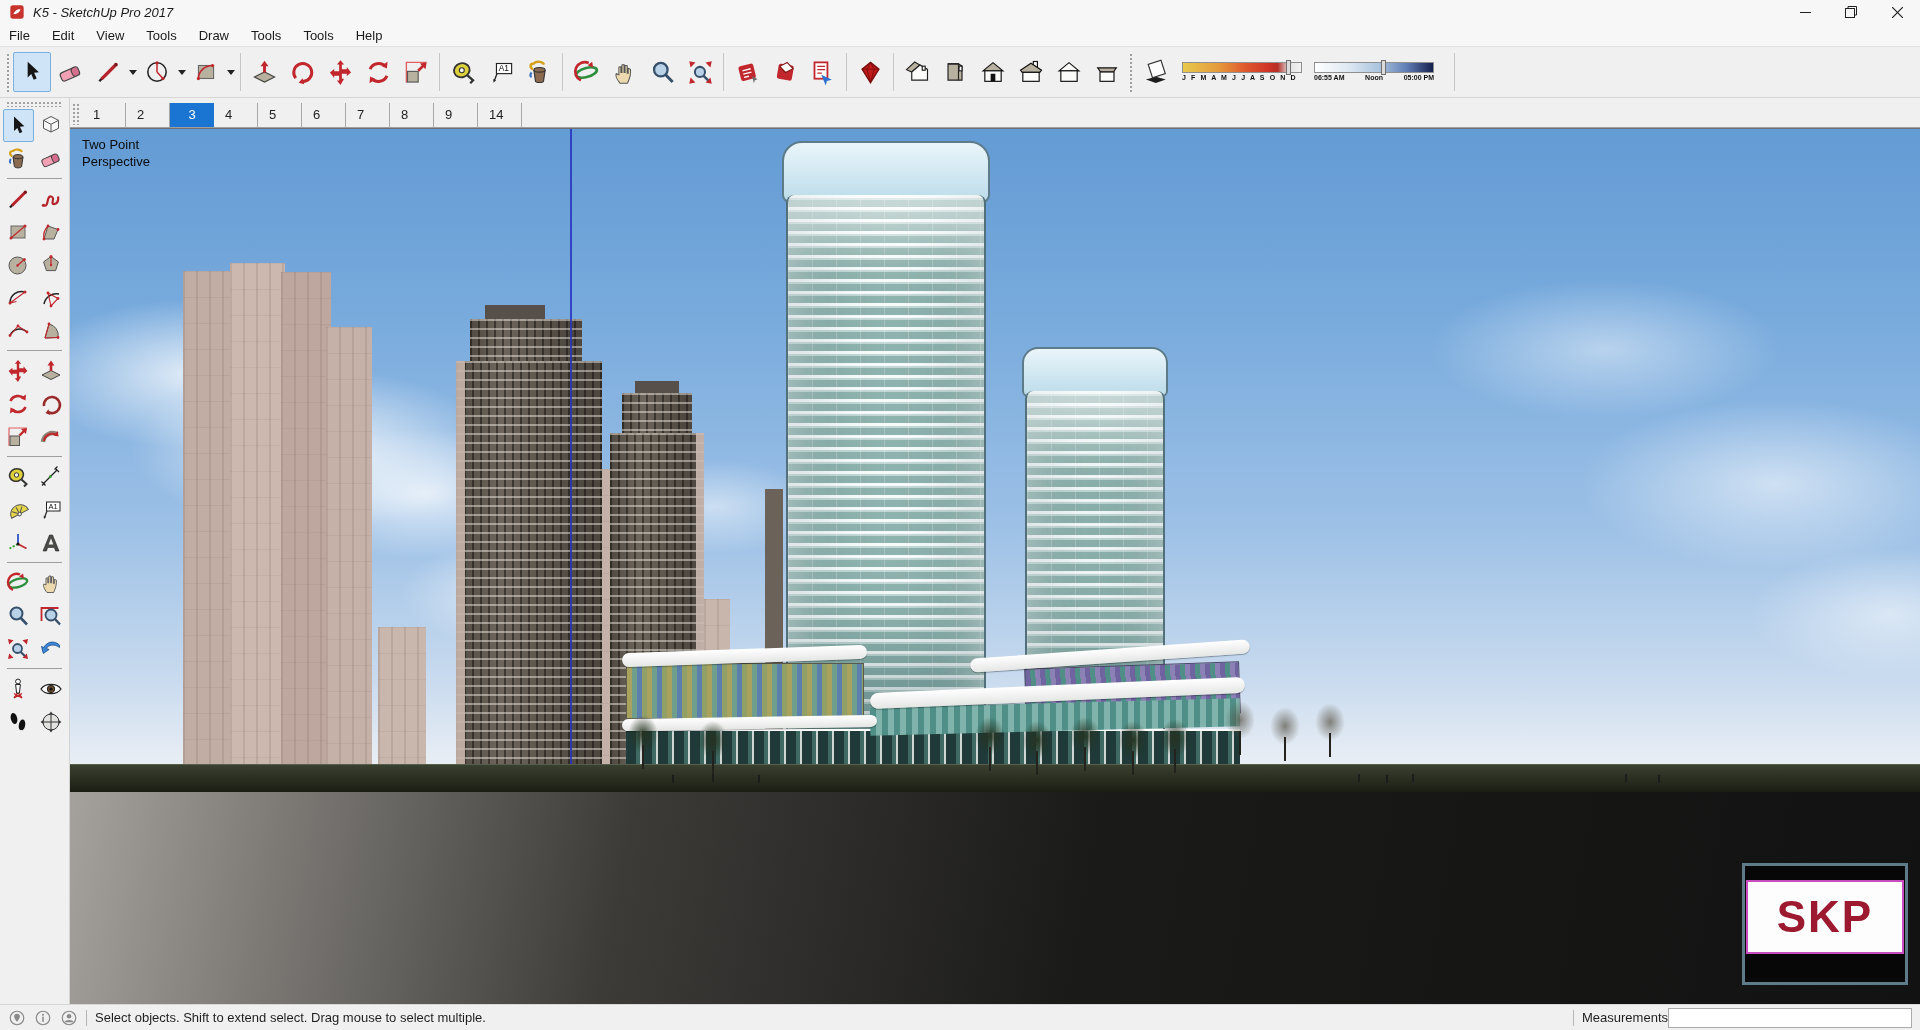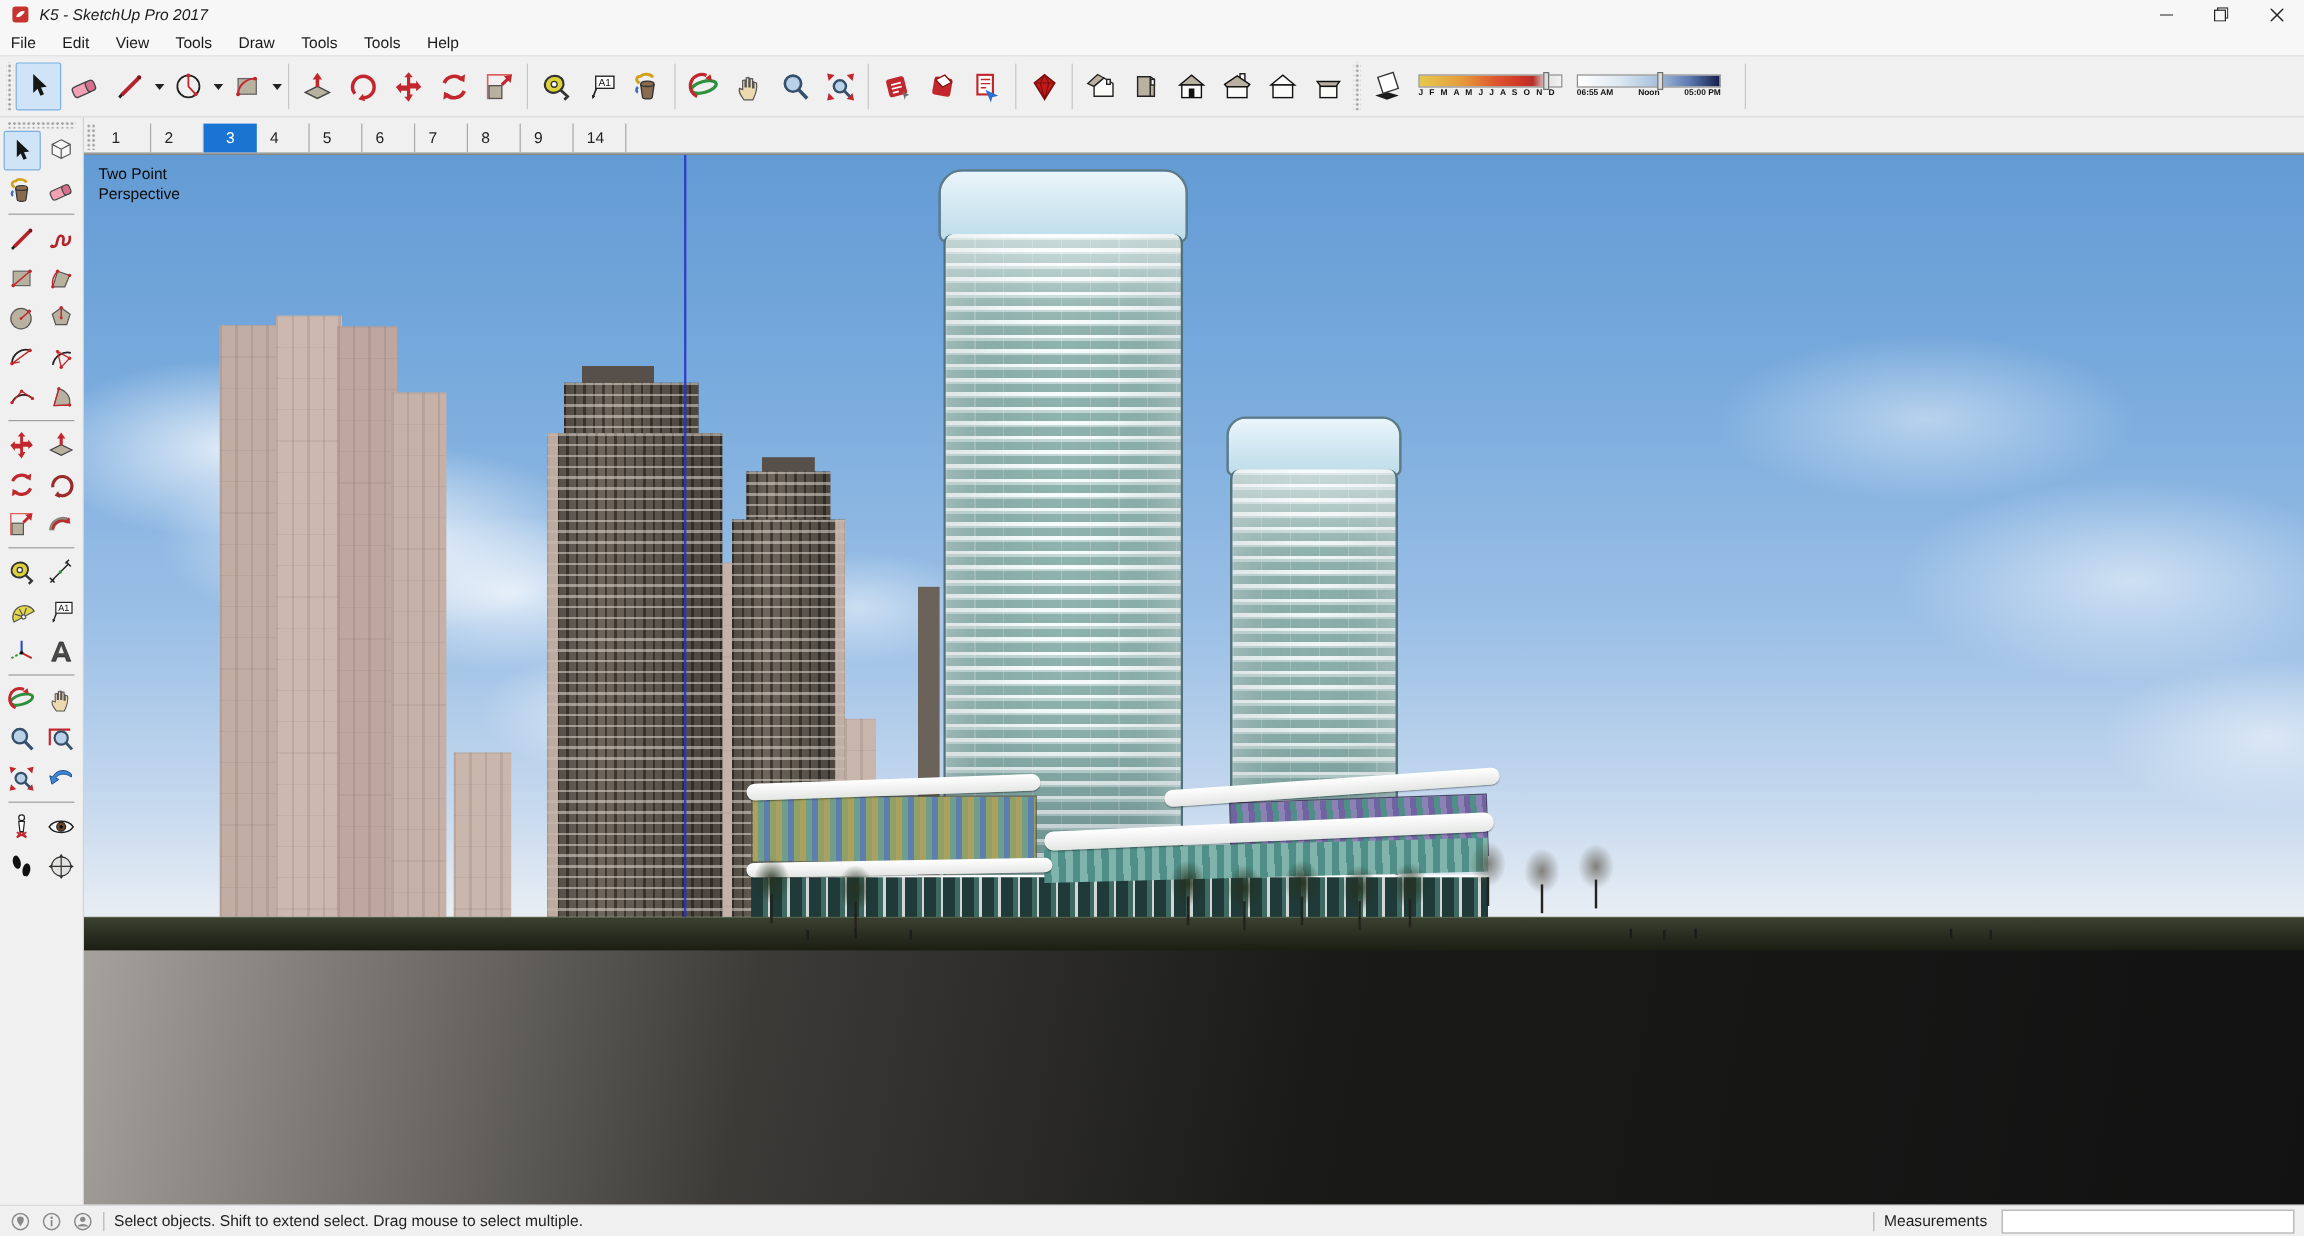--- a/index.html
+++ b/index.html
@@ -80,21 +80,21 @@
   .skpsign .face { height:74px; margin:0 1px; background:#fdfdfd; border:2px solid #c84cc0; display:flex; align-items:center; justify-content:center; }
   .skpsign .face span { font-size:44px; font-weight:bold; color:#9c1930; letter-spacing:2px; }
   .skpsign .bar-bot { height:24px; background:#070707; }
 
   
   .statusbar { position:absolute; left:0; top:1004px; width:1920px; height:26px; background:#f0f0f0; border-top:1px solid #d8d8d8; display:flex; align-items:center; }
   .statusbar .sicon { width:18px; height:18px; margin-left:8px; }
   .statusbar .ssep { width:1px; height:16px; background:#b5b5b5; margin:0 8px; }
   .statusbar .msg { font-size:13px; color:#1f1f1f; }
   .statusbar .right { position:absolute; right:8px; display:flex; align-items:center; }
-  .statusbar .mlabel { font-size:13px; color:#1f1f1f; margin-right:12px; }
+  .statusbar .mlabel { font-size:13px; color:#1f1f1f; }
   .statusbar input { width:244px; height:20px; border:1px solid #ababab; background:#fff; font-size:12px; padding:0 4px; font-family:"Liberation Sans",sans-serif; }
   svg { display:block; }
 </style>
 </head>
 <body>
 
 <div class="titlebar">
   <svg class="appicon" viewBox="0 0 24 24">
       <rect x="2" y="2" width="20" height="20" rx="4" fill="#c8332d"></rect>
       <path d="M6.5 14.5c4-6.5 7.5-7.5 11-6.2-1.2 3.2-4.5 6.2-8.5 7.2z" fill="#fff"></path>
@@ -753,20 +753,27 @@
 
   <div class="person" style="left:602px; top:646px;"></div>
   <div class="person" style="left:642px; top:645px;"></div>
   <div class="person" style="left:688px; top:646px;"></div>
   <div class="person" style="left:1288px; top:645px;"></div>
   <div class="person" style="left:1316px; top:646px;"></div>
   <div class="person" style="left:1342px; top:645px;"></div>
   <div class="person" style="left:1555px; top:645px;"></div>
   <div class="person" style="left:1588px; top:646px;"></div>
 
+  <div class="skpsign">
+    <div class="bar-top"></div>
+    <div class="face">
+        <span>SKP</span>
+      </div>
+    <div class="bar-bot"></div>
+  </div>
 
   <div class="camlabel">
     <div>Two Point</div>
     <div>Perspective</div>
   </div>
 </div>
 
 <div class="statusbar">
   <svg class="sicon" viewBox="0 0 24 24">
       <circle cx="12" cy="12" r="9" fill="none" stroke="#8a8a8a" stroke-width="1.6"></circle>

